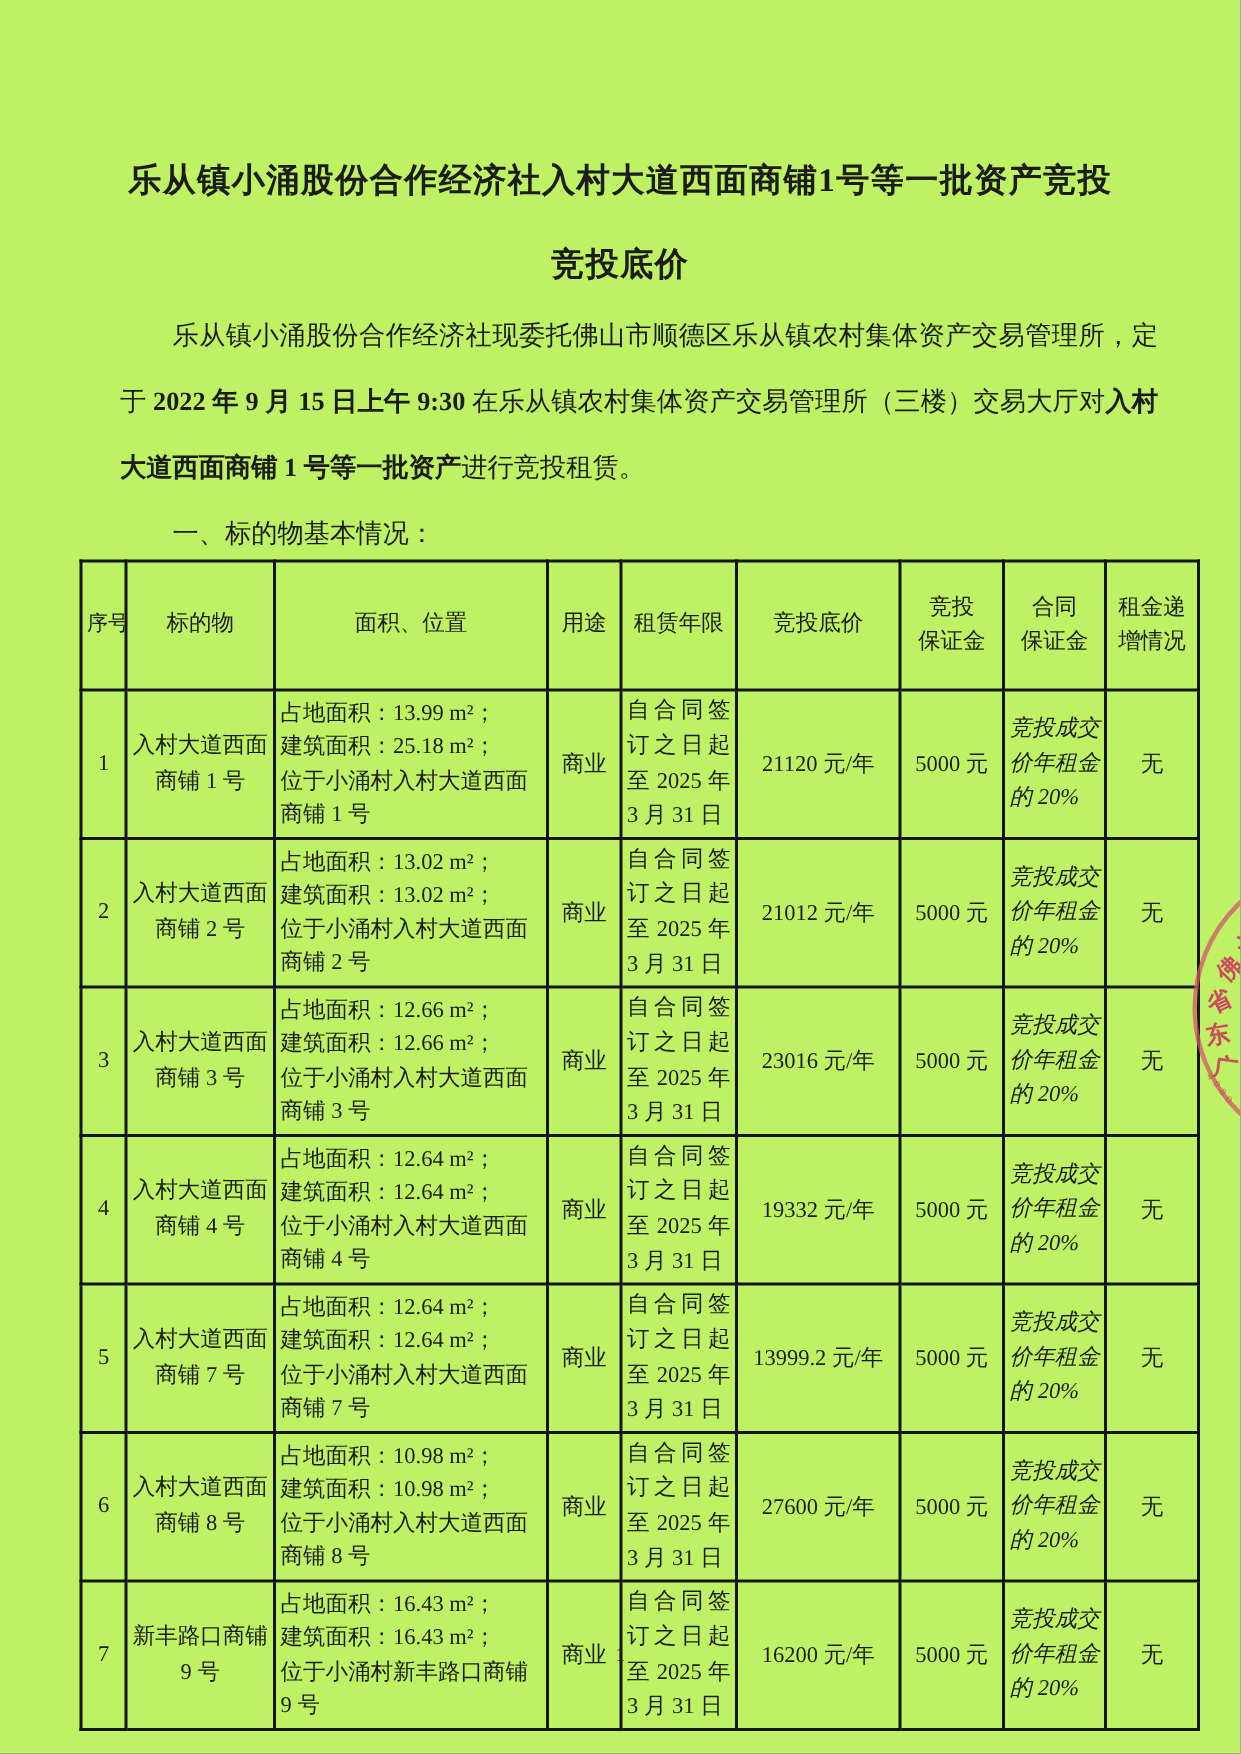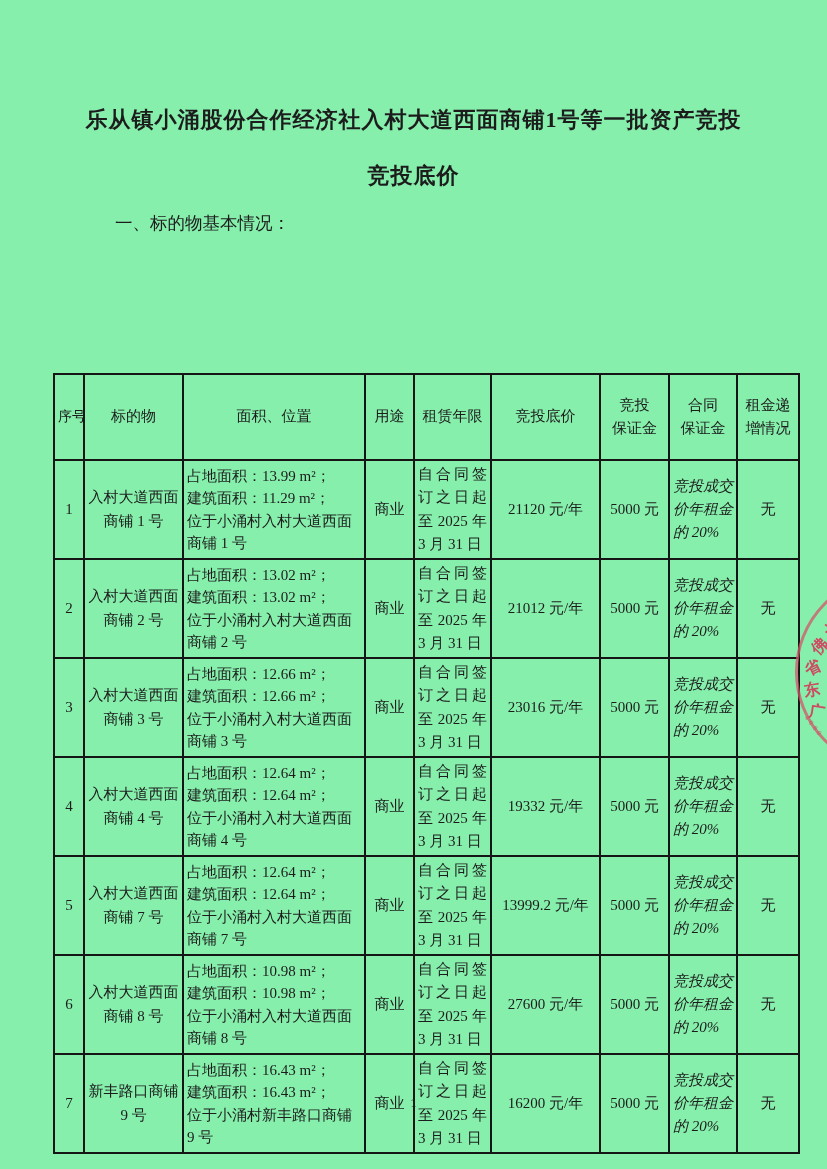--- a/index.html
+++ b/index.html
@@ -1,20 +1,20 @@
 <!DOCTYPE html>
 <html><head>
 <meta charset="utf-8">
 <style>
   html,body { margin:0; padding:0; background:#888; }
   .page {
     position:relative;
     width:827px; height:1169px;
     margin:0 auto;
-    background:#86efac;
+    background:#bef264;
     overflow:hidden;
     font-family:"Liberation Serif","DejaVu Serif",serif;
     color:#1c1c1c;
   }
   .title-block {
     position:absolute; top:92px; left:55px; right:55px;
     text-align:center;
     font-size:22px; font-weight:bold;
     line-height:56px; letter-spacing:1px;
   }
@@ -79,20 +79,21 @@
 <body>
 
 <div class="page">
 
   <div class="title-block">
     <div>乐从镇小涌股份合作经济社入村大道西面商铺1号等一批资产竞投</div>
     <div>竞投底价</div>
   </div>
 
   <div class="text-block">
+    <div class="intro"><span>乐从镇小涌股份合作经济社现委托佛山市顺德区乐从镇农村集体资产交易管理所，定于 </span><b>2022 年 9 月 15 日上午 9:30 </b><span>在乐从镇农村集体资产交易管理所（三楼）交易大厅对</span><b>入村大道西面商铺 1 号等一批资产</b><span>进行竞投租赁。</span></div>
     <div class="section-heading">一、标的物基本情况：</div>
   </div>
 
   <table class="assets">
     <colgroup>
       <col style="width:30px">
         <col style="width:99px">
         <col style="width:182px">
       <col style="width:49px">
         <col style="width:77px">
@@ -116,21 +117,21 @@
         <th>租金递
 增情况</th>
       </tr>
     </thead>
     <tbody>
         <tr>
           <td class="c-no">1</td>
           <td class="c-name">入村大道西面商铺 1 号</td>
           <td class="c-area">
             <div>占地面积：13.99 m²；</div>
-            <div>建筑面积：11.29 m²；</div>
+            <div>建筑面积：25.18 m²；</div>
             <div>位于小涌村入村大道西面商铺 1 号</div>
           </td>
           <td class="c-use">商业</td>
           <td class="c-term">自合同签订之日起至 2025 年 3 月 31 日</td>
           <td class="c-price">21120 元/年</td>
           <td class="c-deposit">5000 元</td>
           <td class="c-contract">竞投成交价年租金的 20%</td>
           <td class="c-increase">无</td>
         </tr>
         <tr>

